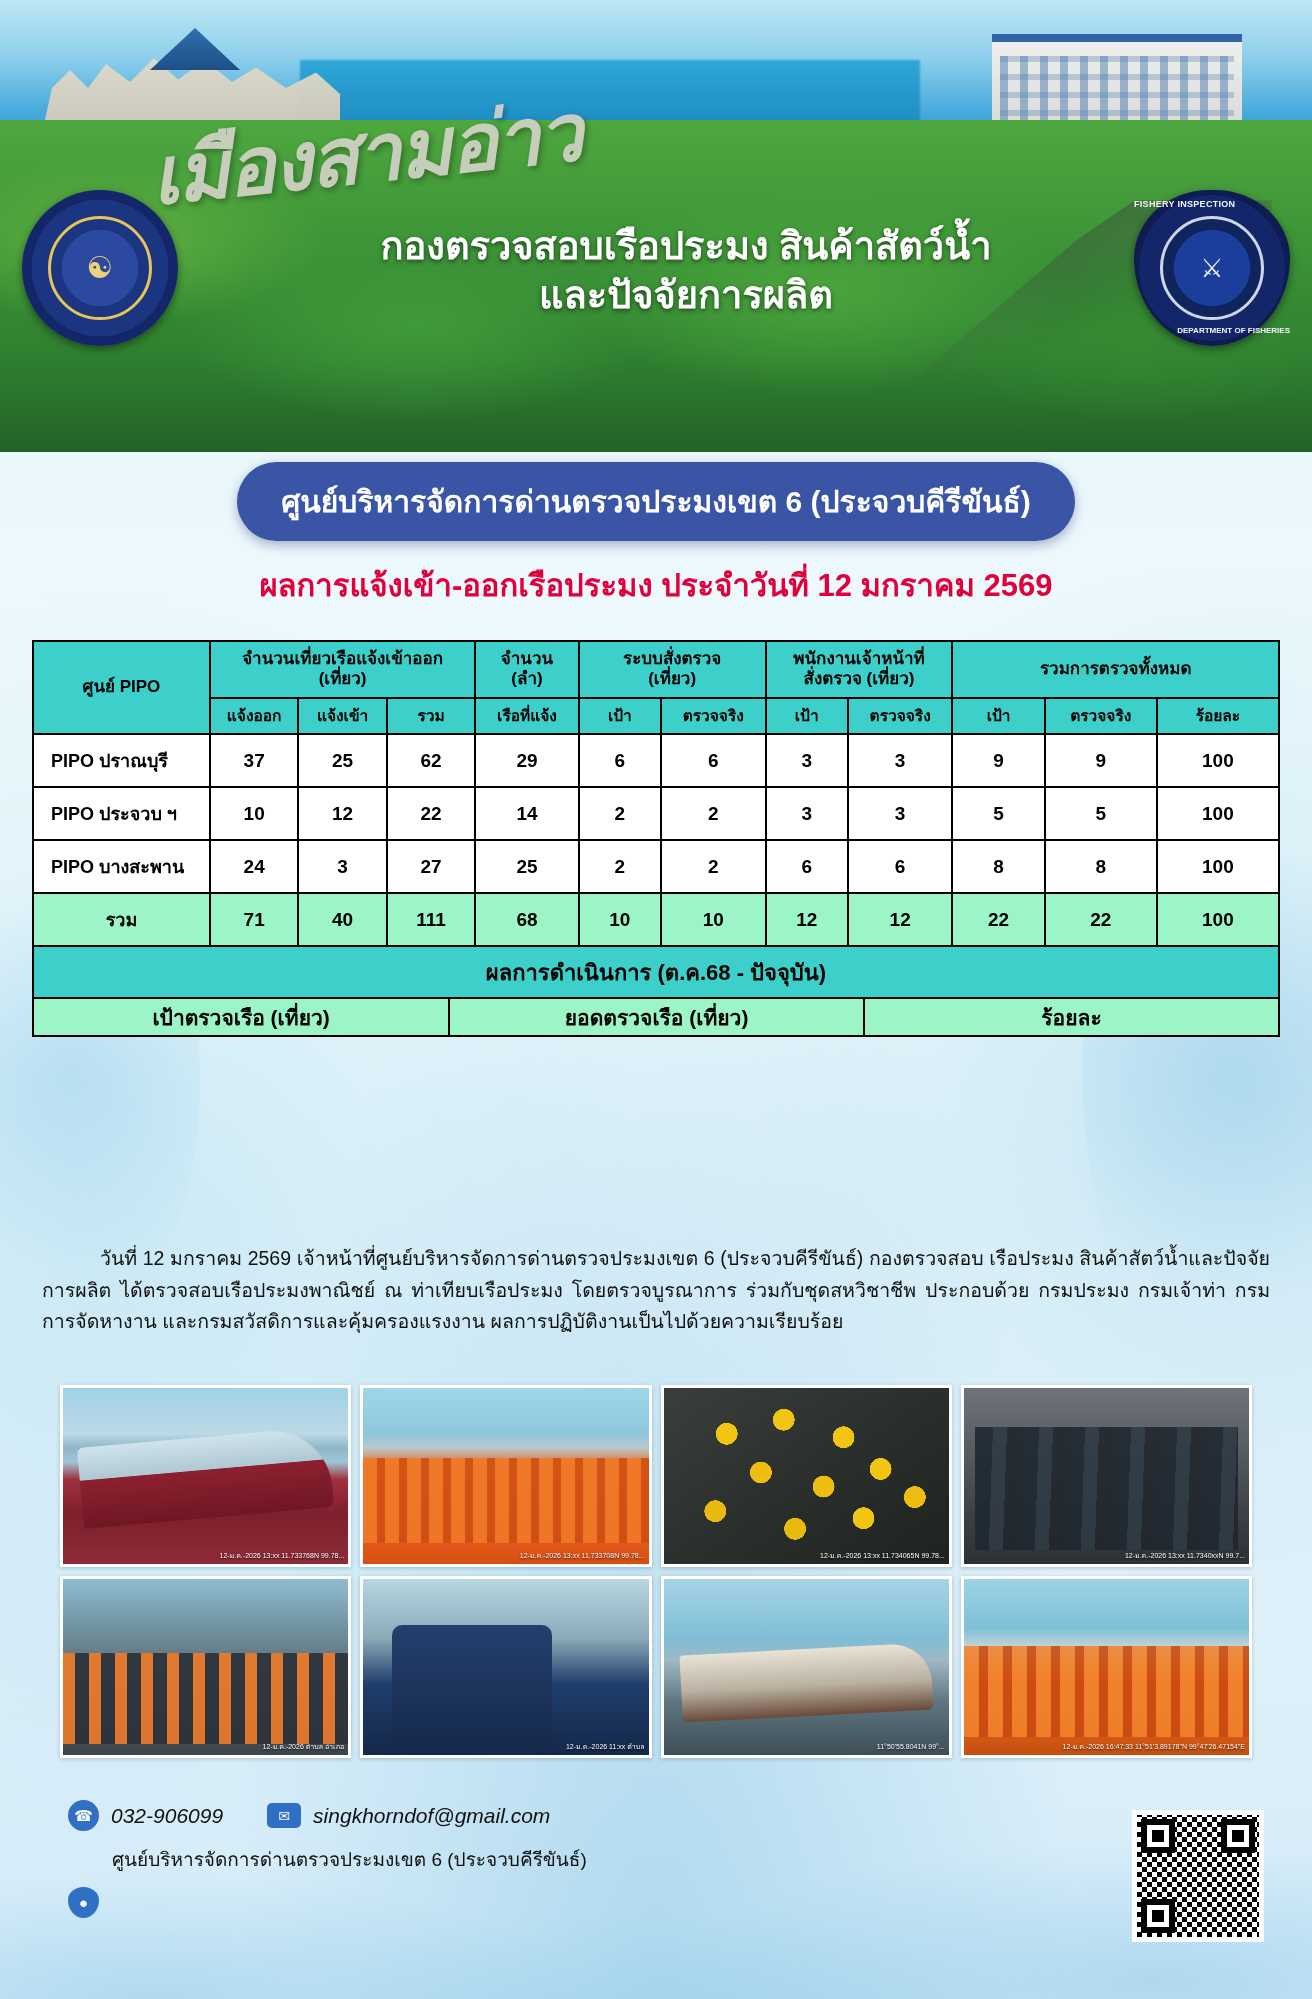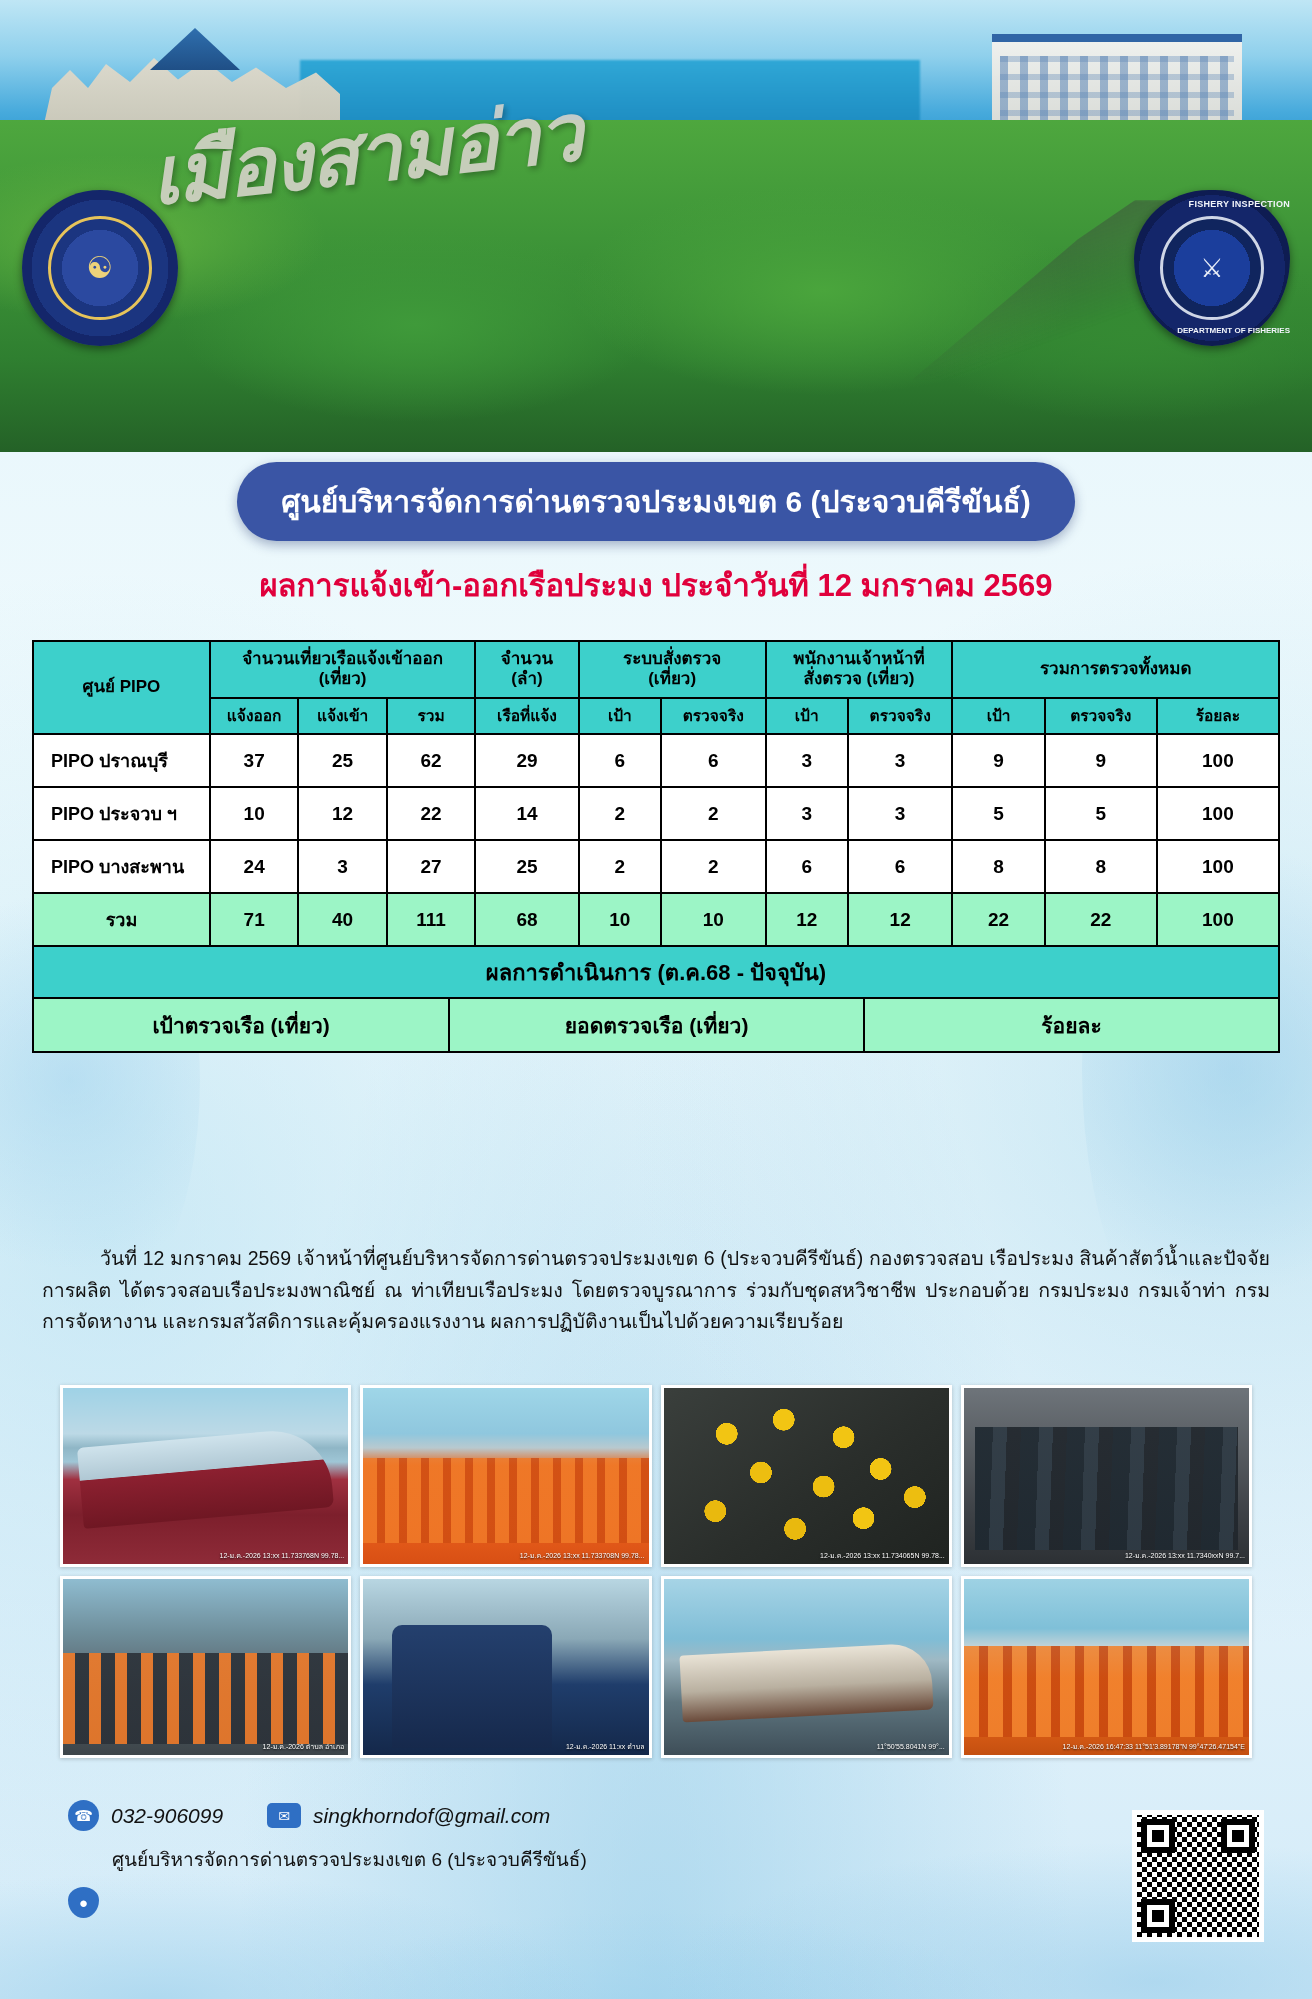--- a/index.html
+++ b/index.html
@@ -122,21 +122,21 @@
   }
   .seal-inner{
     width:104px;height:104px;border-radius:50%;
     background: radial-gradient(circle, #2b49a0 0 55%, #1b3580 55% 100%);
     border:3px solid #e7c45a; position:relative;
     display:flex;align-items:center;justify-content:center;
   }
   .seal-glyph{ color:#edd27a; font-size:30px; line-height:1; text-align:center; }
   .seal-r .seal-inner{ border-color:#cfd6e6; background: radial-gradient(circle,#1b3e9c 0 55%,#10255e 55% 100%); }
   .seal-r .seal-glyph{ color:#e9eef8; font-size:26px; }
-  .seal-r-top{position:absolute;top:9px;left:0;right:0;text-align:right;font-size:9px;color:#f2f5fb;font-weight:700;letter-spacing:.3px;}
+  .seal-r-top{position:absolute;top:9px;left:0;right:0;text-align:left;font-size:9px;color:#f2f5fb;font-weight:700;letter-spacing:.3px;}
   .seal-r-bot{position:absolute;bottom:11px;left:0;right:0;text-align:right;font-size:8px;color:#f2f5fb;font-weight:700;}
 
   
   .pill-wrap{ position:absolute; top:462px; left:0; right:0; display:flex; justify-content:center; z-index:5;}
   .pill{
     background:#3a55a5; color:#fff; font-weight:700; font-size:30px;
     padding:16px 44px; border-radius:44px; white-space:nowrap;
     box-shadow: 0 4px 12px rgba(20,40,100,.35);
   }
 
@@ -156,21 +156,21 @@
   thead th{ background:#3dd0cb; padding:7px 2px; line-height:1.2; }
   thead th.sub{ font-size:15.5px; font-weight:600; padding:8px 7px; }
   tbody td{ background:#fff; height:53px; font-size:19px; }
   tbody td.name{ text-align:left; padding-left:17px; font-size:18px; }
   tbody tr.total td{ background:#9cf5c6; }
   tbody tr.total td.name{ text-align:center; padding-left:0; }
 
   .sum-title td{
     background:#3dd0cb; font-size:22px; height:52px;
   }
-  .sum-head td{ background:#9cf5c6; font-size:21px; height:54px; }
+  .sum-head td{ background:#9cf5c6; font-size:21px; height:38px; }
   .sum-val td{ background:#fff; font-size:23px; height:56px; }
 
   
   .para{
     position:absolute; top:1243px; left:42px; width:1228px;
     font-size:19.5px; line-height:1.62; color:#111; text-align:justify;
   }
   .para .indent{ display:inline-block; width:58px; }
 
   
@@ -259,20 +259,24 @@
   <div class="hero-sky"></div>
   <div class="hero-sea"></div>
   <div class="hero-beach"></div>
   <div class="hero-temple"></div>
   <div class="hero-temple-roof"></div>
   <div class="hero-bldg"></div>
   <div class="hero-green"></div>
   <div class="hero-road"></div>
   <div class="hero-script">เมืองสามอ่าว</div>
 
+  <div class="hero-title">
+    <div>กองตรวจสอบเรือประมง สินค้าสัตว์น้ำ</div>
+    <div>และปัจจัยการผลิต</div>
+  </div>
 
   <div class="seal seal-l">
     <div class="seal-inner">
       <div class="seal-glyph">☯</div>
     </div>
   </div>
 
   <div class="seal seal-r">
     <div class="seal-r-top">FISHERY INSPECTION</div>
     <div class="seal-inner">

